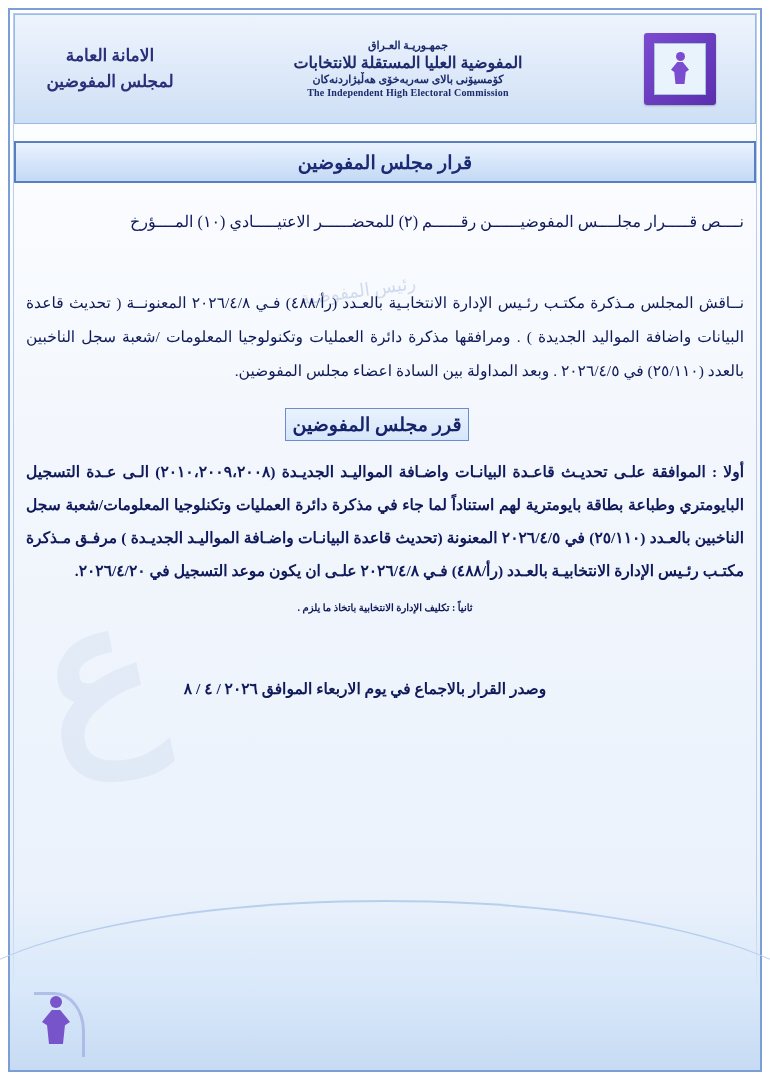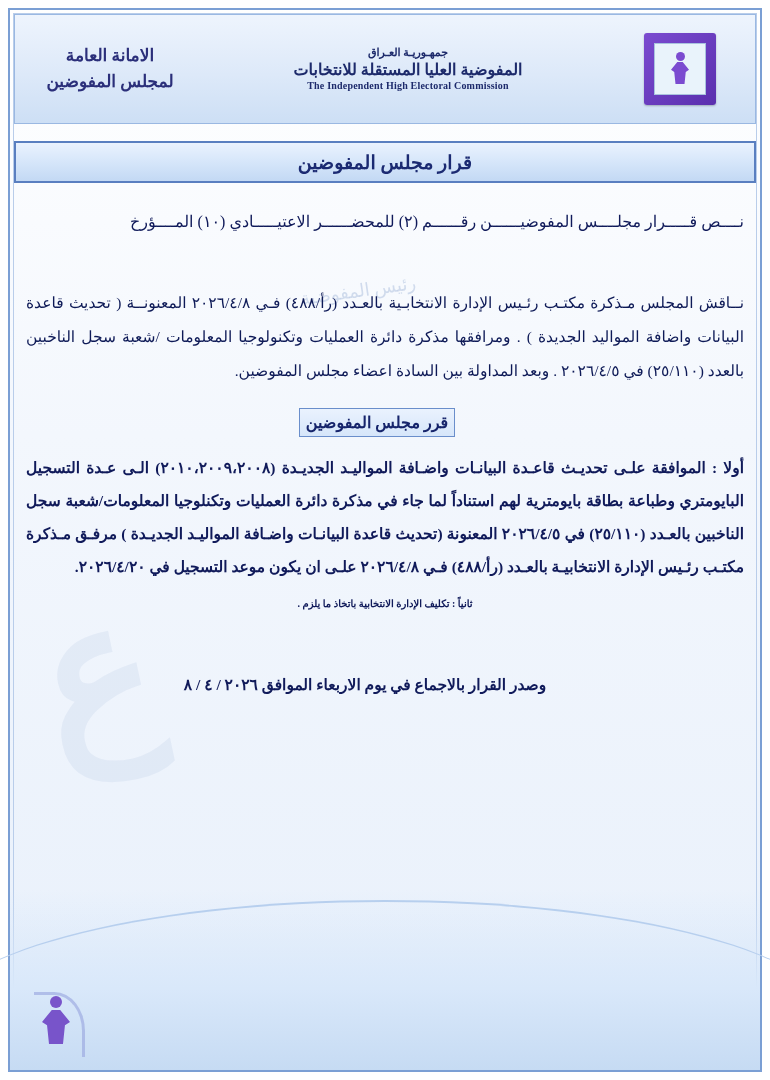--- a/index.html
+++ b/index.html
@@ -155,21 +155,21 @@
   .spacer-sm { height: 18px; }
 
   .decision-chip {
     display: inline-block;
     margin: 14px 16px 14px 0;
     padding: 4px 6px;
     background: linear-gradient(180deg, #eaf2fe 0%, #d6e6fa 100%);
     border: 1px solid #6a8ecb;
     color: #16246b;
     font-weight: bold;
-    font-size: 16px;
+    font-size: 19px;
   }
   .chip-row { text-align: center; }
 
   .clause {
     font-weight: bold;
     font-size: 15.5px;
     line-height: 33px;
     text-align: justify;
     margin: 0 0 4px 0;
   }
@@ -269,20 +269,21 @@
   </div>
 
   <div class="header">
     <div class="header-title">
       <div>الامانة العامة</div>
       <div>لمجلس المفوضين</div>
     </div>
     <div class="header-center">
       <div class="hc-l1">جمهـوريـة العـراق</div>
       <div class="hc-l2">المفوضية العليا المستقلة للانتخابات</div>
+      <div class="hc-l3">كۆمسیۆنی بالای سەربەخۆی هەڵبژاردنەکان</div>
       <div class="hc-l4">The Independent High Electoral Commission</div>
     </div>
     <div class="logo-box">
       <div class="logo">
         <div class="inner"></div>
         <div class="person">
           <div class="head"></div>
           <div class="body"></div>
         </div>
       </div>

